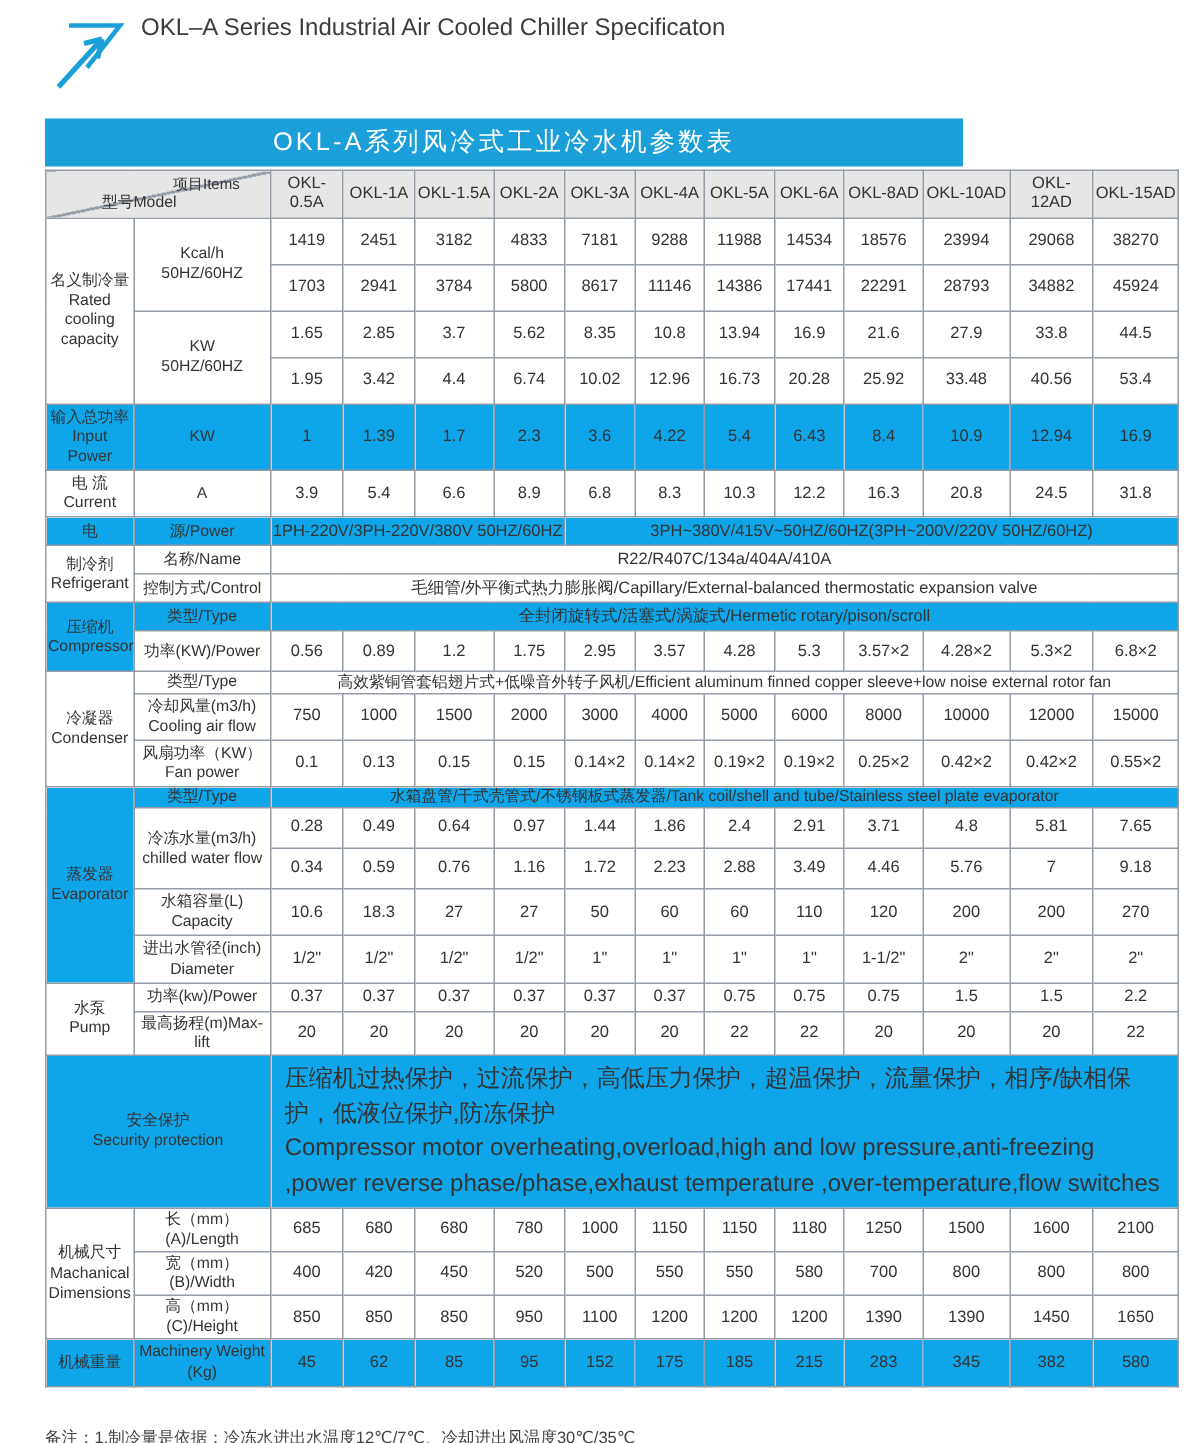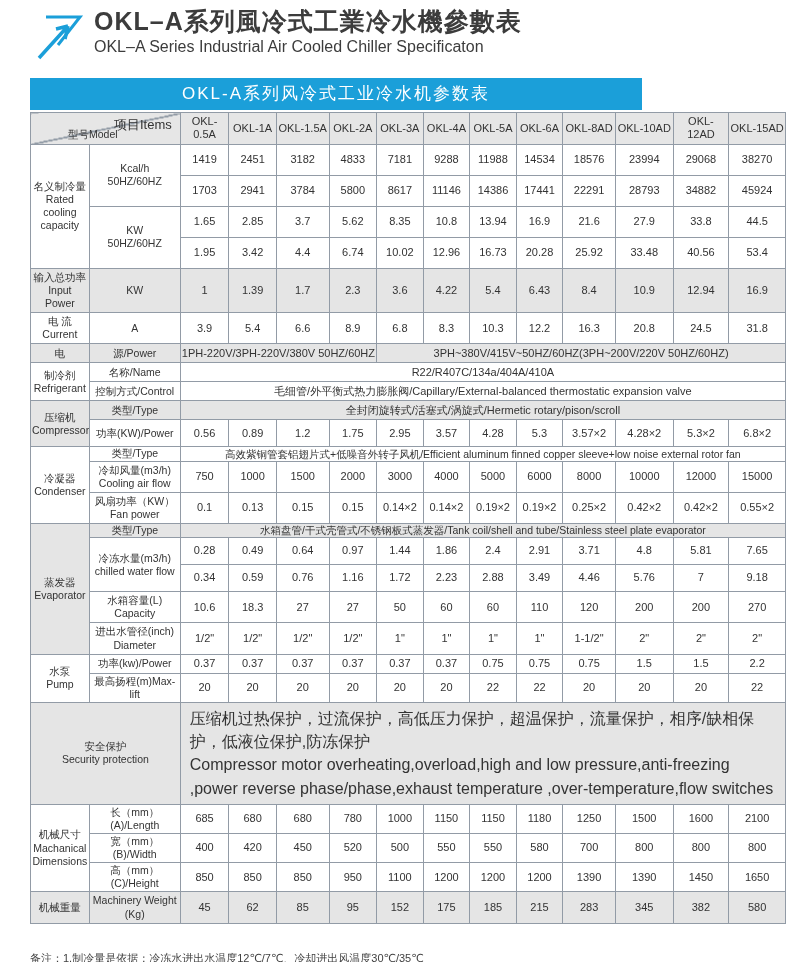--- a/index.html
+++ b/index.html
@@ -23,53 +23,52 @@
     font-size:17px;font-weight:500;letter-spacing:2px;
     padding:4px 0 5px;margin-bottom:2px;
   }
   table{border-collapse:collapse;table-layout:fixed;width:756px;border:1.5px solid #78828e;}
   td{
     border:1px solid #929ba6;font-size:11px;color:#333;
     text-align:center;vertical-align:middle;
     padding:2px 1px;line-height:1.22;height:22px;overflow:hidden;
   }
   thead td{background:#e6e6e6;height:25px;font-size:11px;}
-  tr.shade td{background:#e5e5e5;}
+  tr.shade td{background:#0ea5e9;}
   tr.tall td{height:26px;}
   tr.mid td{height:16px;padding:1px;}
   tr.thin td{height:12px;padding:0 1px;font-size:10.5px;}
   .glabel,.ilabel{white-space:pre-line;font-size:10.5px;line-height:1.25;margin-left:28px;}
   .sec-cell{text-align:left;padding:4px 9px;font-size:16px;line-height:1.45;}
   .corner{
     position:relative;
     background-image:linear-gradient(to bottom right,transparent 48.5%,#929ba6 48.5%,#929ba6 51.5%,transparent 51.5%);
   }
   .corner .c-model{position:absolute;left:4px;bottom:3px;font-size:10.5px;margin-left:33px;}
-  .corner .c-items{position:absolute;right:8px;top:4px;font-size:13px;}
+  .corner .c-items{position:absolute;right:20px;top:4px;font-size:10px;}
 
   
   .notes{margin-top:26px;font-size:11px;color:#3f3f3f;line-height:1.6;}
   .notes div{white-space:nowrap;}
   .ind-1{padding-left:31px;}
   .ind-2{padding-left:41px;}
 </style>
 </head>
 <body>
 
 <div class="page">
 
   <div class="header">
     <div class="logo">
       <svg width="52" height="50" viewBox="0 0 52 50">
         <polyline points="14,5 48,5 26,33" fill="none" stroke="#1b9fd9" stroke-width="3"></polyline>
         <path d="M7 46 L36 14 M36 14 L24 17 M36 14 L33 27" fill="none" stroke="#1b9fd9" stroke-width="3.5"></path>
       </svg>
     </div>
     <div class="titles">
-      <h1>OKL–A系列風冷式工業冷水機參數表</h1>
       <h2>OKL–A Series Industrial Air Cooled Chiller Specificaton</h2>
     </div>
   </div>
 
   <div class="table-wrap">
     <div class="caption">OKL-A系列风冷式工业冷水机参数表</div>
     <table>
       <colgroup>
         <col style="width:58px">
           <col style="width:90px">

